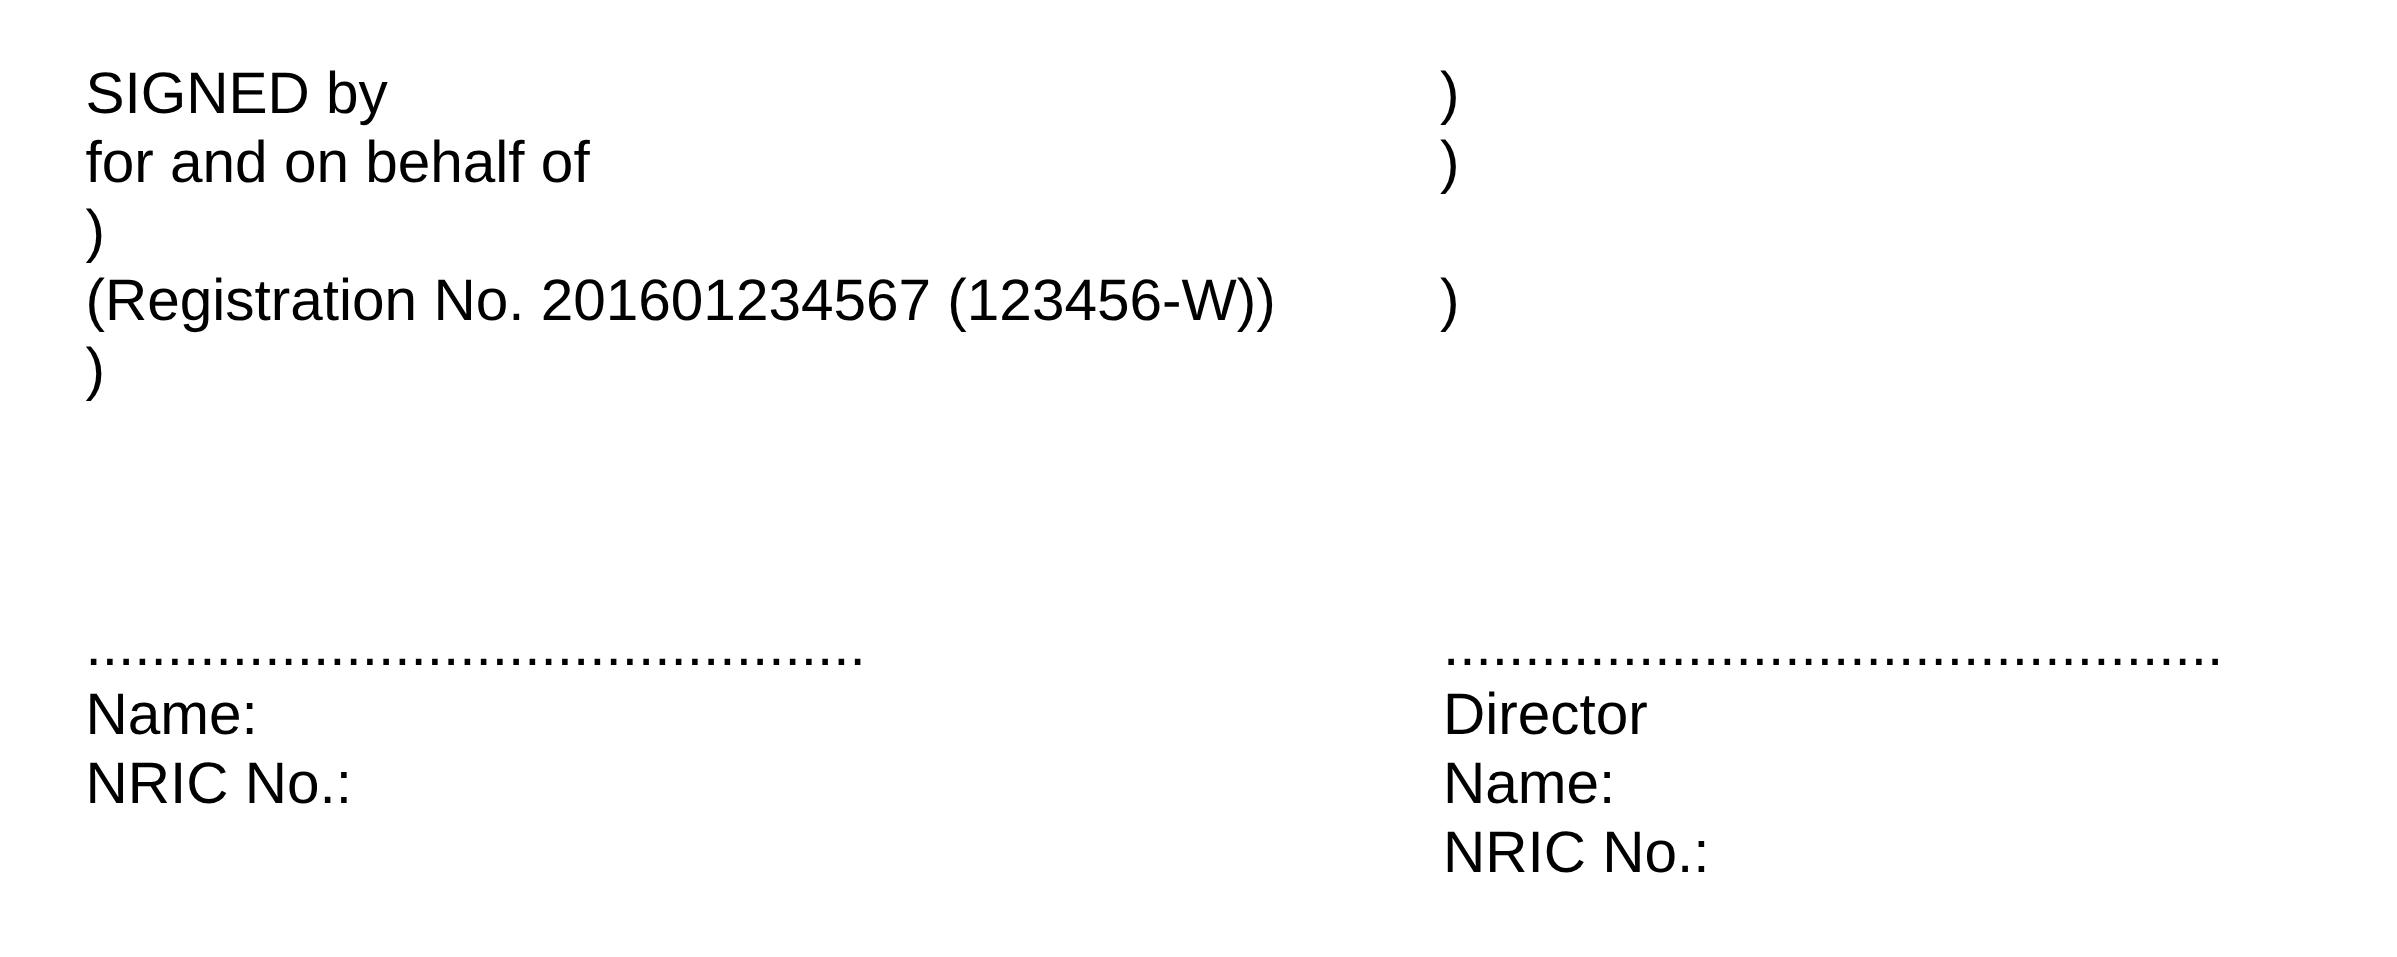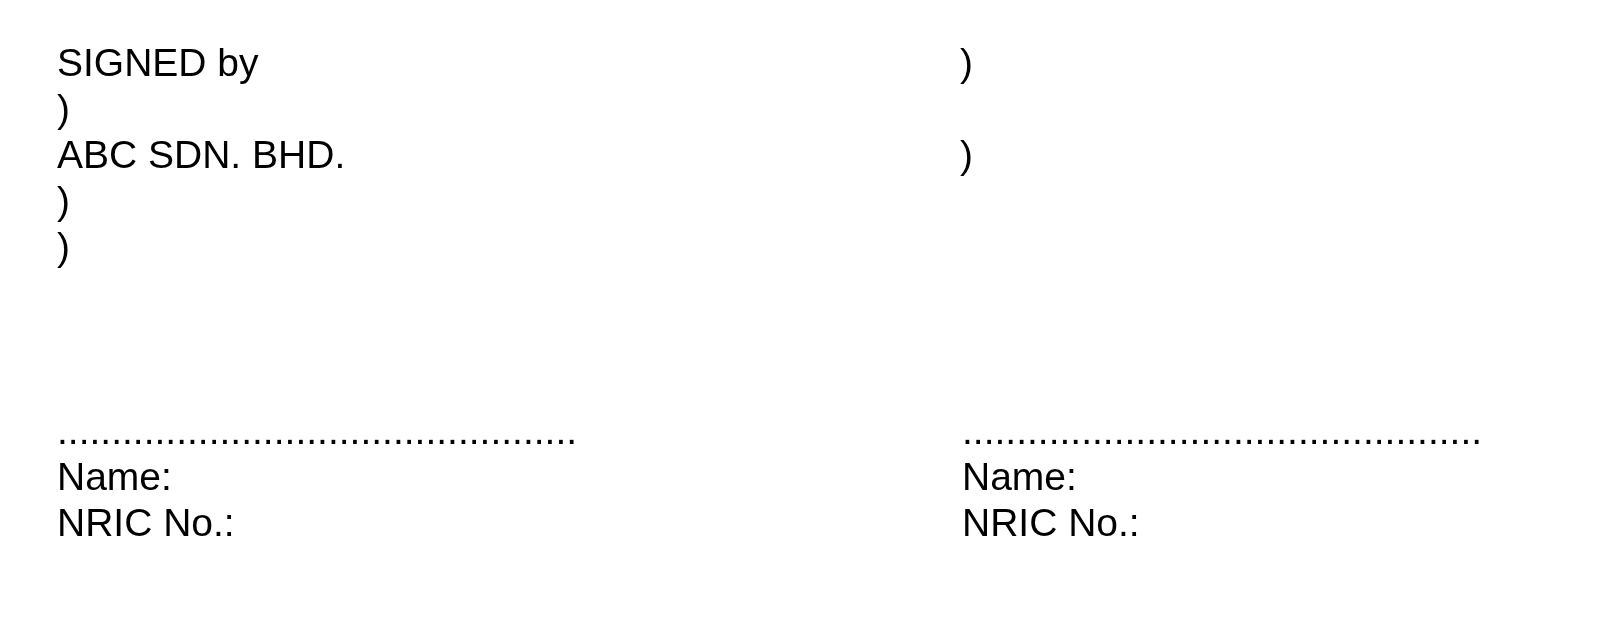--- a/index.html
+++ b/index.html
@@ -46,43 +46,45 @@
 <body>
 
 <div class="page">
 
   <div class="clause">
     <div class="clause-line">
       <span class="clause-text">SIGNED by</span>
       <span class="clause-bracket">)</span>
     </div>
     <div class="clause-line">
+      <span class="clause-text">for and on behalf of</span>
       <span class="clause-bracket">)</span>
     </div>
     <div class="clause-line">
-      <span class="clause-text">ABC SDN. BHD.</span>
       <span class="clause-bracket">)</span>
     </div>
     <div class="clause-line">
+      <span class="clause-text">(Registration No. 201601234567 (123456-W))</span>
       <span class="clause-bracket">)</span>
     </div>
     <div class="clause-line">
       <span class="clause-bracket">)</span>
     </div>
   </div>
 
   <div class="signatures">
 
     <div class="sig-block">
       <div class="sig-dots">................................................</div>
       <div class="sig-name">Name:</div>
       <div class="sig-nric">NRIC No.:</div>
     </div>
 
     <div class="sig-block">
       <div class="sig-dots">................................................</div>
+      <div class="sig-role">Director</div>
       <div class="sig-name">Name:</div>
       <div class="sig-nric">NRIC No.:</div>
     </div>
 
   </div>
 
 </div>
 
 </body></html>

